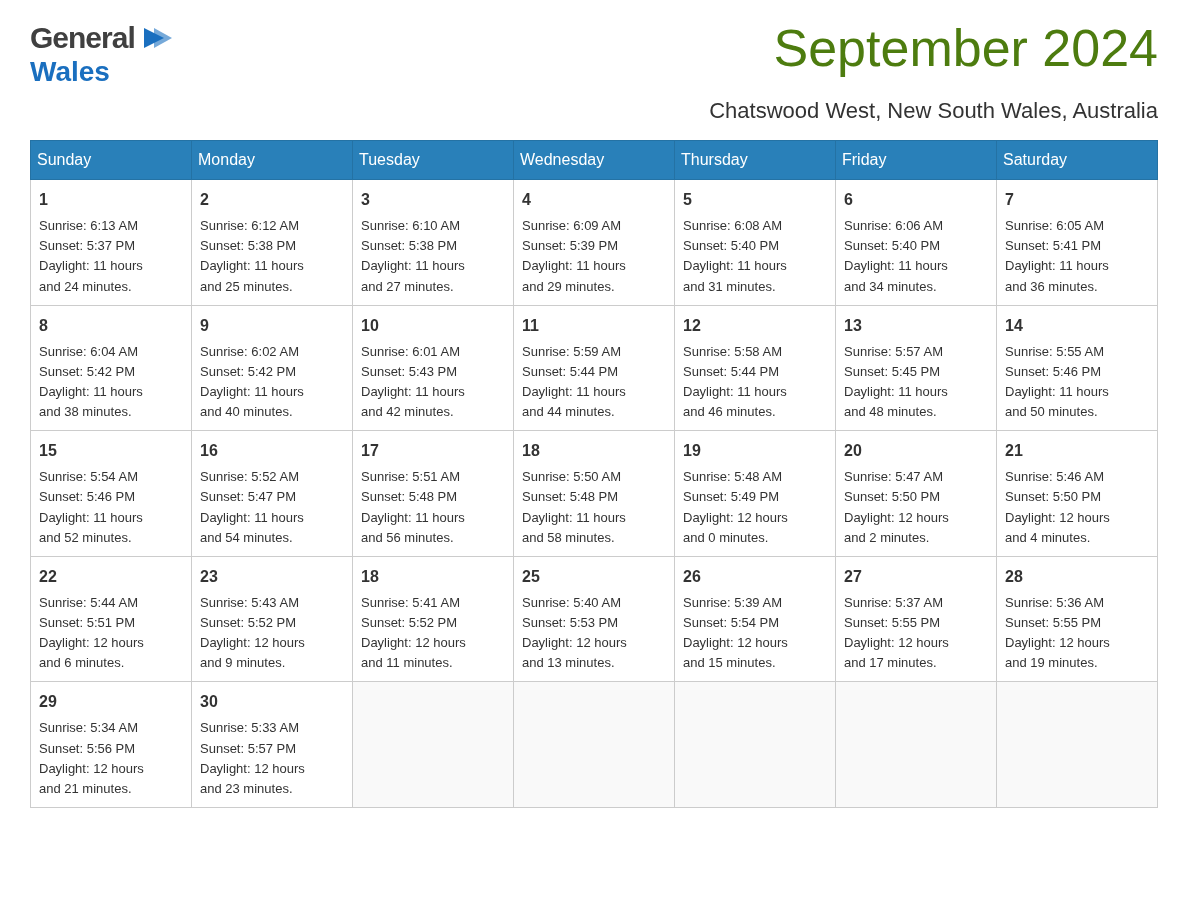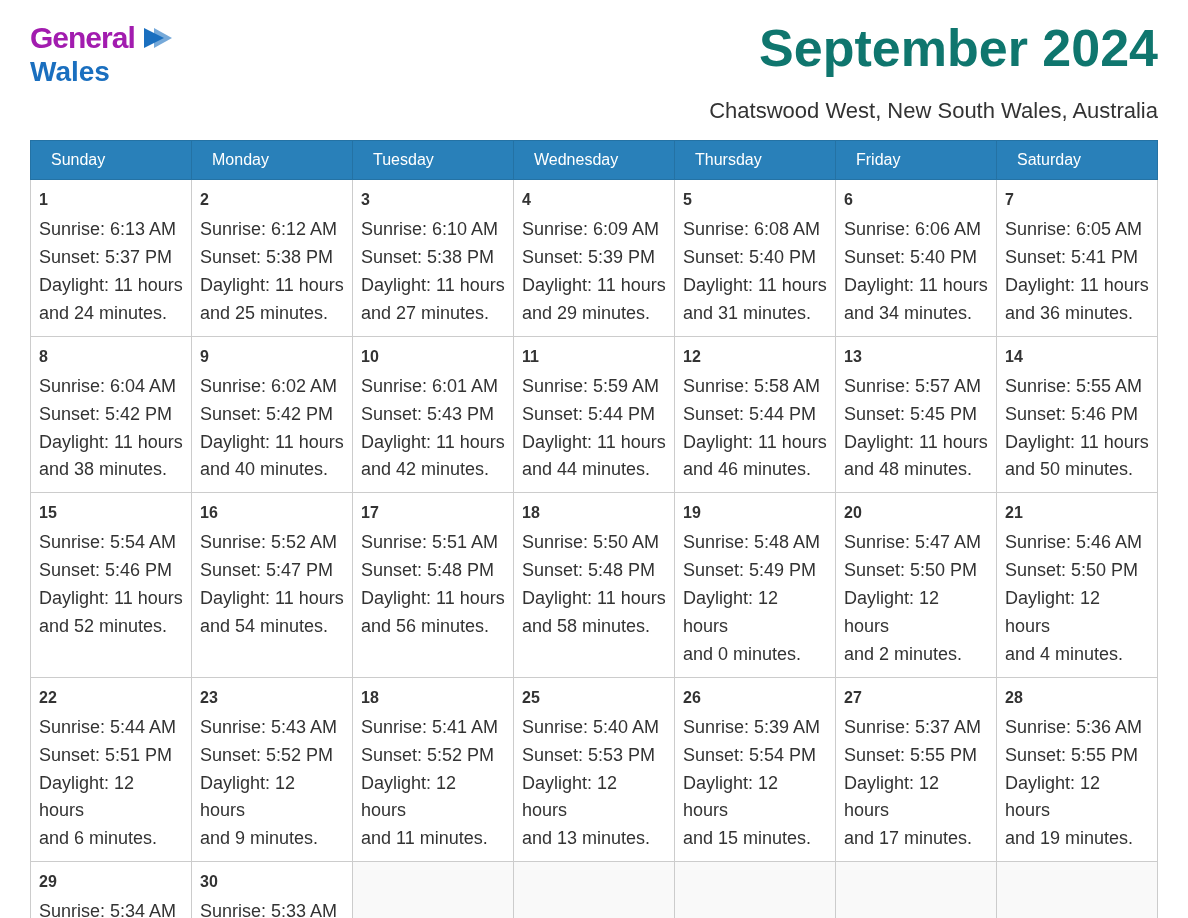--- a/index.html
+++ b/index.html
@@ -20,38 +20,38 @@
     .logo-area {
       display: flex;
       flex-direction: column;
       align-items: flex-start;
     }
     .title-area {
       text-align: right;
     }
     .month-title {
       font-size: 52px;
-      font-weight: bold;
-      color: #0f766e;
+      font-weight: normal;
+      color: #4d7c0f;
       line-height: 1.1;
     }
     .location-title {
       font-size: 22px;
       color: #333;
       margin-top: 21px;
     }
     .calendar-table {
       width: 100%;
       border-collapse: collapse;
       border: 1px solid #ccc;
     }
     .calendar-table thead tr th {
       background-color: #2980b9;
       color: #fff;
-      padding: 10px 20px;
+      padding: 10px 6px;
       font-size: 16px;
       font-weight: normal;
       text-align: left;
       border: 1px solid #2472a4;
     }
     .calendar-table tbody tr td {
       vertical-align: top;
       padding: 8px 8px;
       border: 1px solid #ccc;
       font-size: 13px;
@@ -63,28 +63,28 @@
     .calendar-table tbody tr td.empty {
       background: #f9f9f9;
     }
     .day-number {
       font-size: 16px;
       font-weight: bold;
       display: block;
       margin-bottom: 4px;
     }
     .day-info {
-      font-size: 18px;
+      font-size: 13px;
       color: #333;
       line-height: 1.55;
     }
     .logo-g-text {
       font-size: 30px;
       font-weight: bold;
-      color: #a21caf;
+      color: #404040;
       letter-spacing: -1px;
     }
     .logo-icon {
       width: 36px;
       height: 36px;
       margin: 0 1px;
     }
     .logo-bottom {
       font-size: 28px;
       font-weight: bold;

